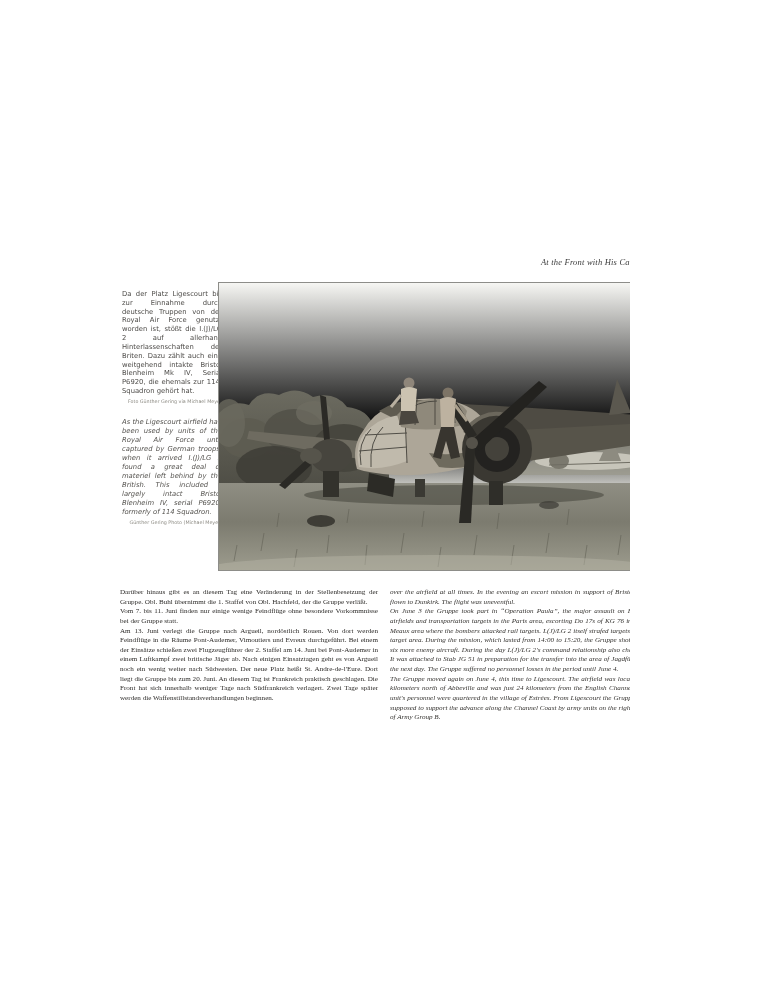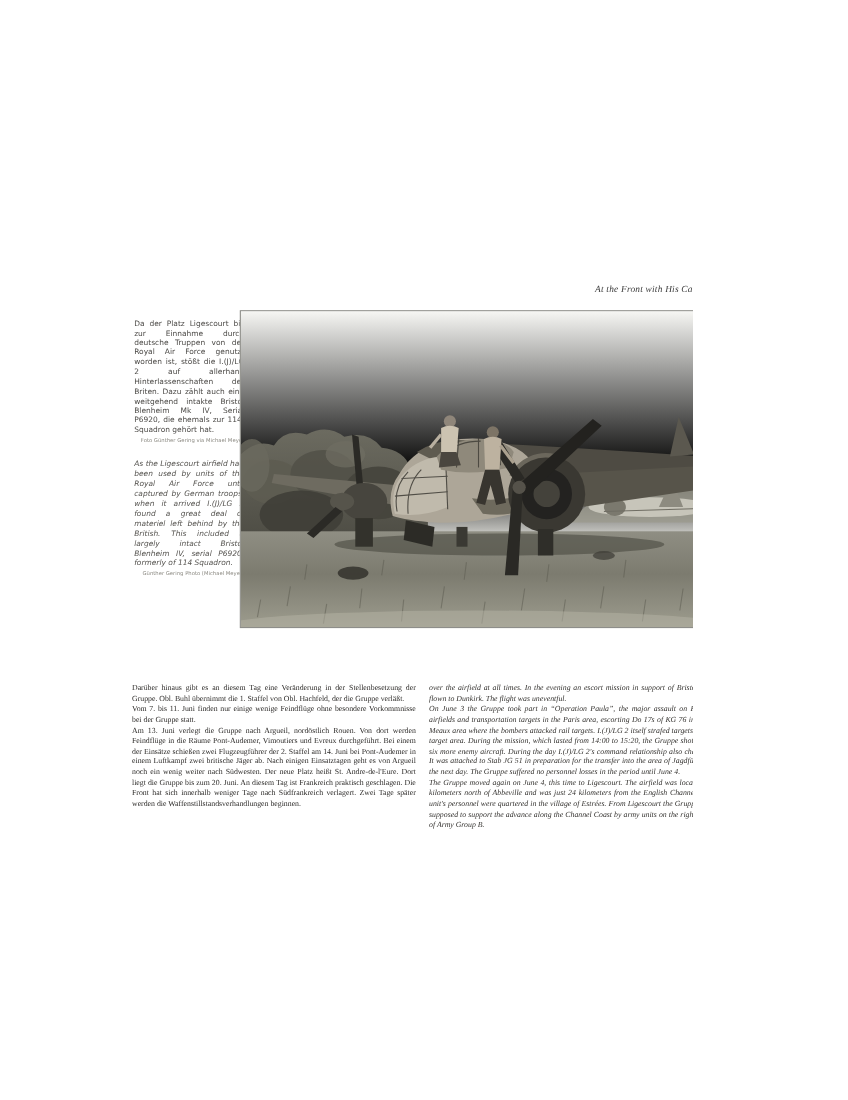--- a/index.html
+++ b/index.html
@@ -54,21 +54,20 @@
   .photo-frame svg{display:block;width:100%;height:100%;}
   
   .body-col{
     position:absolute;
     top:588px;
     width:258px;
     font-size:7.1px;
     line-height:1.36;
     color:#2e2c2a;
     text-align:justify;
-    margin-top:33px;
   }
   .body-col p{margin:0;padding:0;}
   .col-left{left:120px;}
   .col-right{left:390px;font-style:italic;color:#33312e;}
   
   .page-number{
     position:absolute;
     left:600px;top:718px;width:48px;
     text-align:right;
     font-size:8px;color:#3a3a3a;

